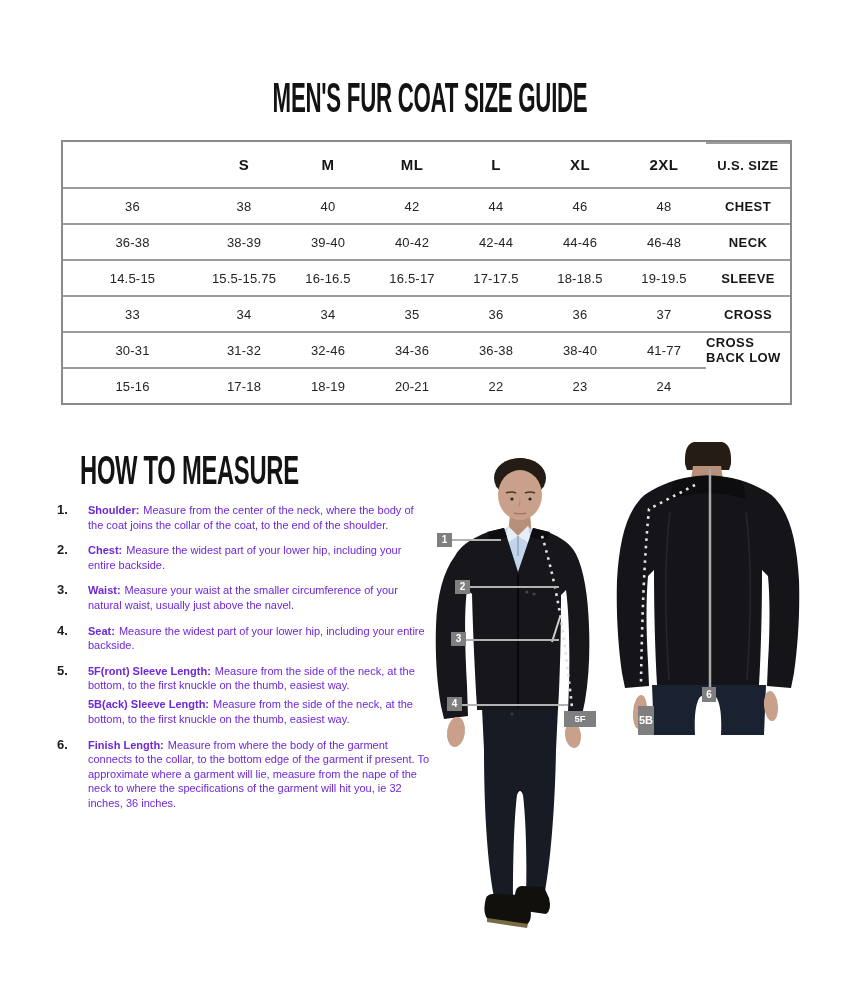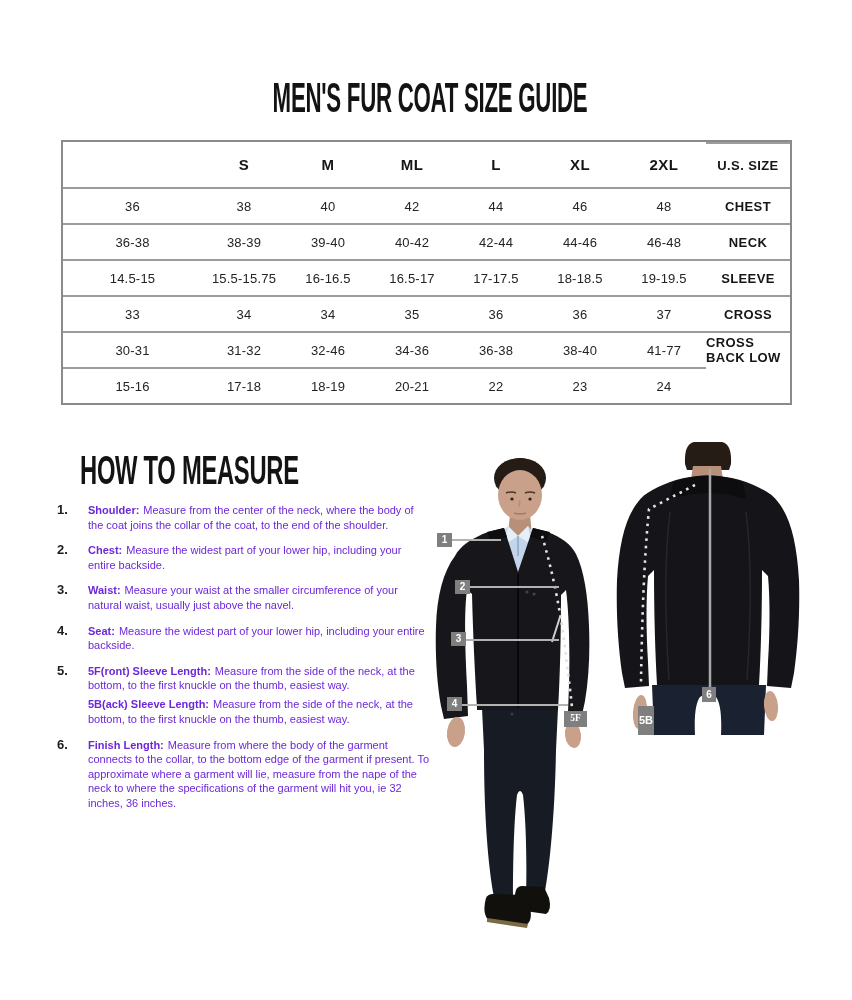--- a/index.html
+++ b/index.html
@@ -47,21 +47,21 @@
   .figure-area{position:absolute;left:0;top:0;width:852px;height:1000px;}
   .model-svg{position:absolute;left:430px;top:440px;}
   .mk{
     position:absolute;background:var(--marker-bg);color:#ffffff;font-size:10px;font-weight:bold;
     display:flex;align-items:center;justify-content:center;letter-spacing:0;line-height:1;
   }
   #mk1{left:437px;top:533px;width:15px;height:14px;}
   #mk2{left:455px;top:580px;width:15px;height:14px;}
   #mk3{left:451px;top:632px;width:15px;height:14px;}
   #mk4{left:447px;top:697px;width:15px;height:14px;}
-  #mk5f{left:564px;top:711px;width:23px;height:16px;font-size:9.5px;font-family:Liberation Serif, serif;}
+  #mk5f{left:564px;top:711px;width:32px;height:16px;font-size:9.5px;}
   #mk5b{left:638px;top:706px;width:16px;height:29px;font-size:11px;}
   #mk6{left:702px;top:687px;width:14px;height:15px;}
   .mline{position:absolute;height:2px;background:var(--mline);}
   #l1{left:452px;top:539px;width:49px;}
   #l2{left:470px;top:586px;width:89px;}
   #l3{left:466px;top:639px;width:93px;}
   #l4{left:462px;top:704px;width:106px;}
   
   .coat{fill:var(--coat);} .coatback{fill:#141419;} .coatdark{fill:var(--coat-dark);}
   .skin{fill:var(--skin);} .skin2{fill:var(--skin-shadow);} .hair{fill:var(--hair);}

